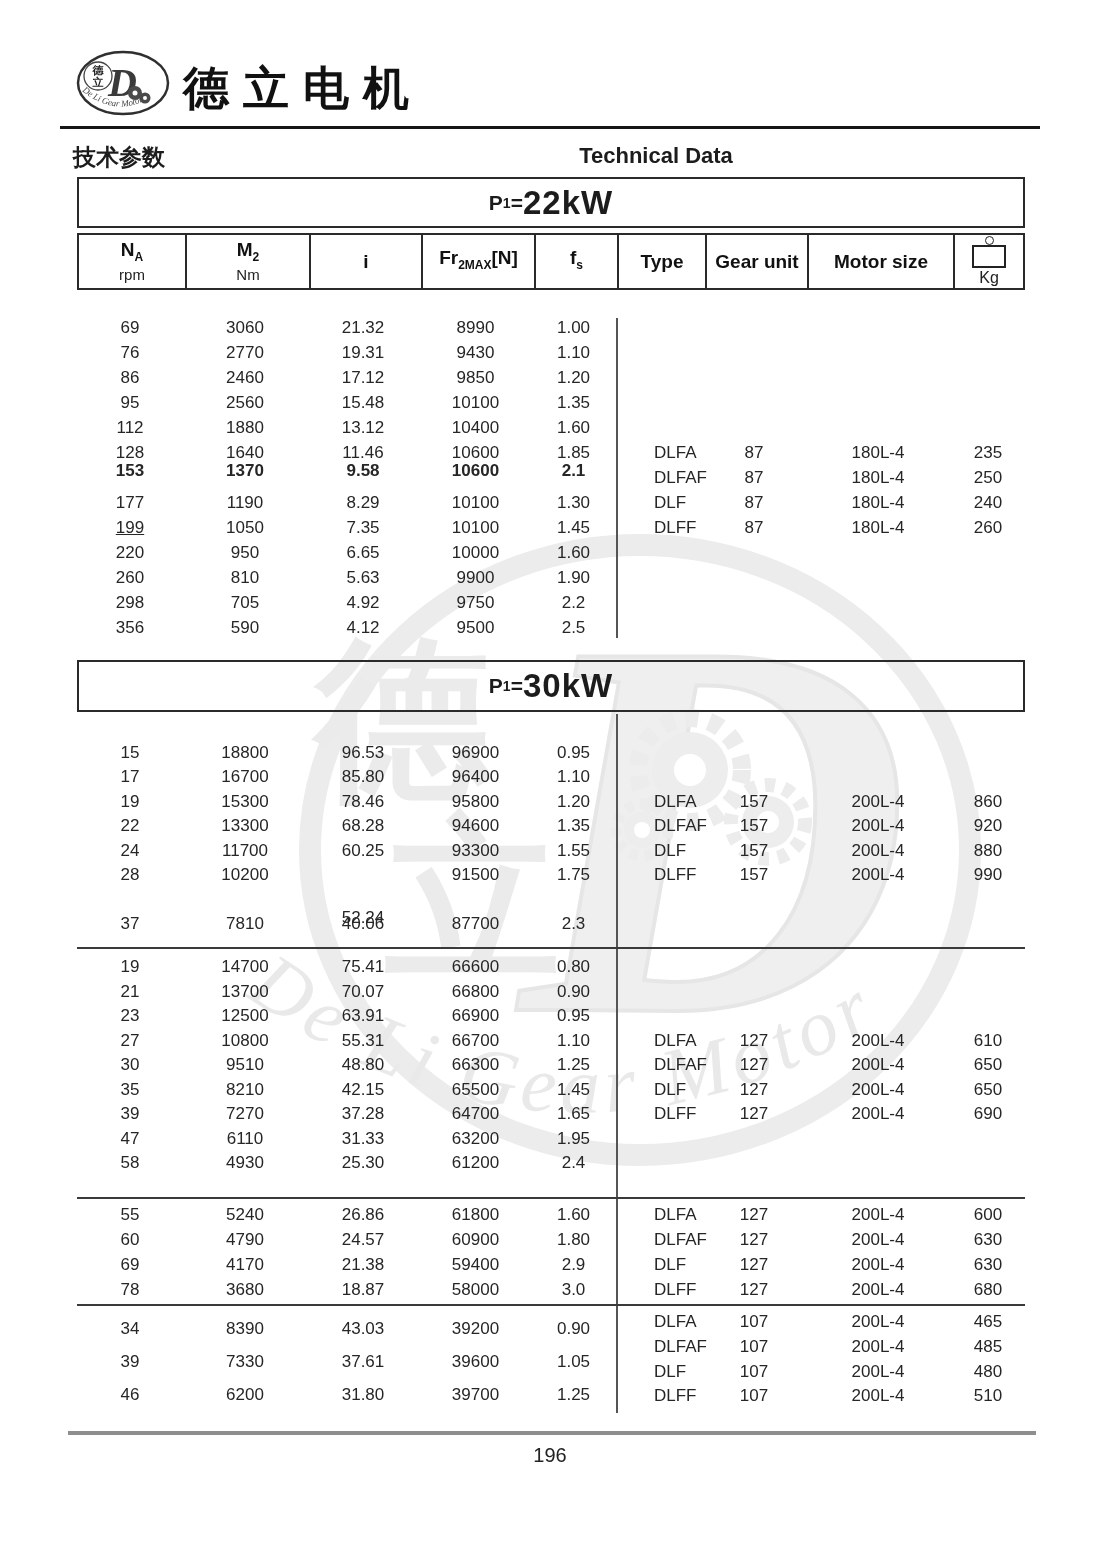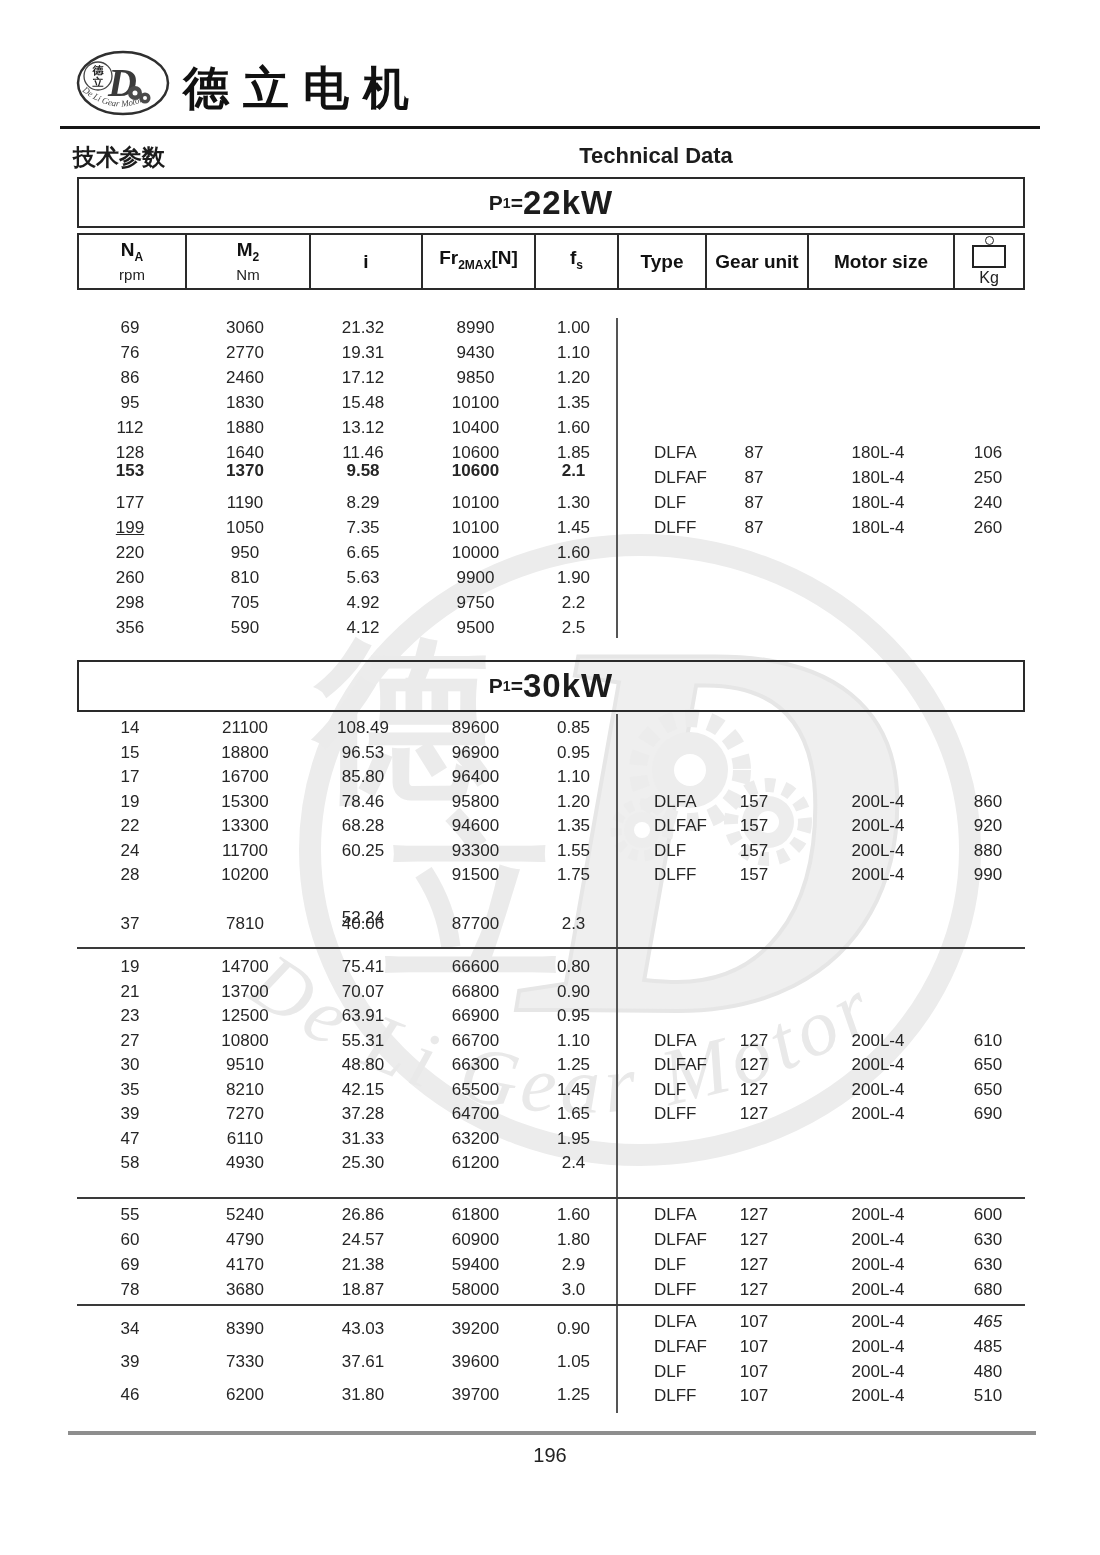--- a/index.html
+++ b/index.html
@@ -179,21 +179,21 @@
         </div>
         <div class="drow" style="top: 365px; height: 25px; line-height: 25px;">
           <span class="dc" style="width: 106px;">86</span>
           <span class="dc" style="width: 124px;">2460</span>
           <span class="dc" style="width: 112px;">17.12</span>
           <span class="dc" style="width: 113px;">9850</span>
           <span class="dc" style="width: 83px;">1.20</span>
         </div>
         <div class="drow" style="top: 390px; height: 25px; line-height: 25px;">
           <span class="dc" style="width: 106px;">95</span>
-          <span class="dc" style="width: 124px;">1830</span>
+          <span class="dc" style="width: 124px;">2560</span>
           <span class="dc" style="width: 112px;">15.48</span>
           <span class="dc" style="width: 113px;">10100</span>
           <span class="dc" style="width: 83px;">1.35</span>
         </div>
         <div class="drow" style="top: 415px; height: 25px; line-height: 25px;">
           <span class="dc" style="width: 106px;">112</span>
           <span class="dc" style="width: 124px;">1880</span>
           <span class="dc" style="width: 112px;">13.12</span>
           <span class="dc" style="width: 113px;">10400</span>
           <span class="dc" style="width: 83px;">1.60</span>
@@ -251,46 +251,39 @@
           <span class="dc" style="width: 106px;">356</span>
           <span class="dc" style="width: 124px;">590</span>
           <span class="dc" style="width: 112px;">4.12</span>
           <span class="dc" style="width: 113px;">9500</span>
           <span class="dc" style="width: 83px;">2.5</span>
         </div>
         <div class="trow" style="top: 440px; height: 25px; line-height: 25px;">
           <span class="dc tname" style="width: 86px;">DLFA</span>
           <span class="dc" style="width: 102px;">87</span>
           <span class="dc" style="width: 146px;">180L-4</span>
-          <span class="dc" style="width: 74px;">106</span>
+          <span class="dc" style="width: 74px;">235</span>
         </div>
         <div class="trow" style="top: 465px; height: 25px; line-height: 25px;">
           <span class="dc tname" style="width: 86px;">DLFAF</span>
           <span class="dc" style="width: 102px;">87</span>
           <span class="dc" style="width: 146px;">180L-4</span>
           <span class="dc" style="width: 74px;">250</span>
         </div>
         <div class="trow" style="top: 490px; height: 25px; line-height: 25px;">
           <span class="dc tname" style="width: 86px;">DLF</span>
           <span class="dc" style="width: 102px;">87</span>
           <span class="dc" style="width: 146px;">180L-4</span>
           <span class="dc" style="width: 74px;">240</span>
         </div>
         <div class="trow" style="top: 515px; height: 25px; line-height: 25px;">
           <span class="dc tname" style="width: 86px;">DLFF</span>
           <span class="dc" style="width: 102px;">87</span>
           <span class="dc" style="width: 146px;">180L-4</span>
           <span class="dc" style="width: 74px;">260</span>
-        </div>
-        <div class="drow" style="top: 716px; height: 24.5px; line-height: 24.5px;">
-          <span class="dc" style="width: 106px;">14</span>
-          <span class="dc" style="width: 124px;">21100</span>
-          <span class="dc" style="width: 112px;">108.49</span>
-          <span class="dc" style="width: 113px;">89600</span>
-          <span class="dc" style="width: 83px;">0.85</span>
         </div>
         <div class="drow" style="top: 740.5px; height: 24.5px; line-height: 24.5px;">
           <span class="dc" style="width: 106px;">15</span>
           <span class="dc" style="width: 124px;">18800</span>
           <span class="dc" style="width: 112px;">96.53</span>
           <span class="dc" style="width: 113px;">96900</span>
           <span class="dc" style="width: 83px;">0.95</span>
         </div>
         <div class="drow" style="top: 765px; height: 24.5px; line-height: 24.5px;">
           <span class="dc" style="width: 106px;">17</span>
@@ -515,21 +508,21 @@
           <span class="dc" style="width: 106px;">46</span>
           <span class="dc" style="width: 124px;">6200</span>
           <span class="dc" style="width: 112px;">31.80</span>
           <span class="dc" style="width: 113px;">39700</span>
           <span class="dc" style="width: 83px;">1.25</span>
         </div>
         <div class="trow" style="top: 1310px; height: 24.75px; line-height: 24.75px;">
           <span class="dc tname" style="width: 86px;">DLFA</span>
           <span class="dc" style="width: 102px;">107</span>
           <span class="dc" style="width: 146px;">200L-4</span>
-          <span class="dc" style="width: 74px; font-style: italic;">465</span>
+          <span class="dc" style="width: 74px;">465</span>
         </div>
         <div class="trow" style="top: 1334.75px; height: 24.75px; line-height: 24.75px;">
           <span class="dc tname" style="width: 86px;">DLFAF</span>
           <span class="dc" style="width: 102px;">107</span>
           <span class="dc" style="width: 146px;">200L-4</span>
           <span class="dc" style="width: 74px;">485</span>
         </div>
         <div class="trow" style="top: 1359.5px; height: 24.75px; line-height: 24.75px;">
           <span class="dc tname" style="width: 86px;">DLF</span>
           <span class="dc" style="width: 102px;">107</span>

